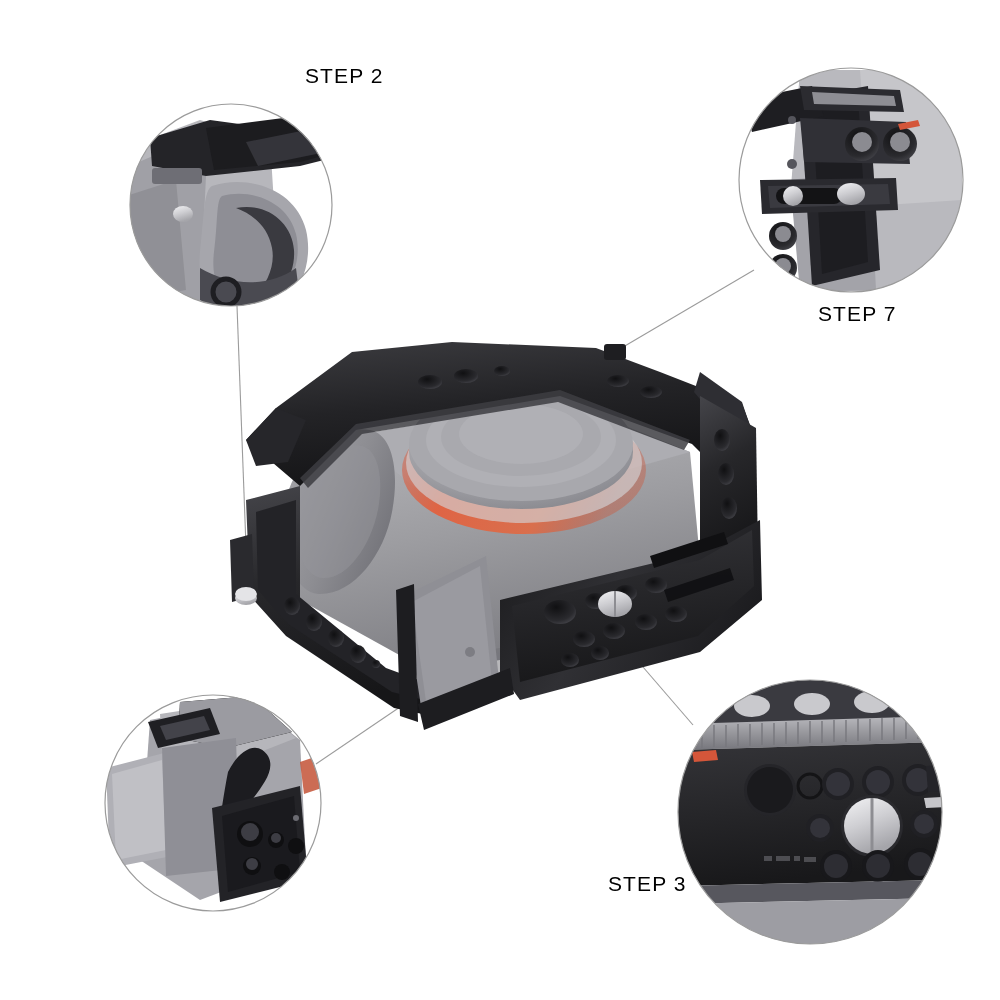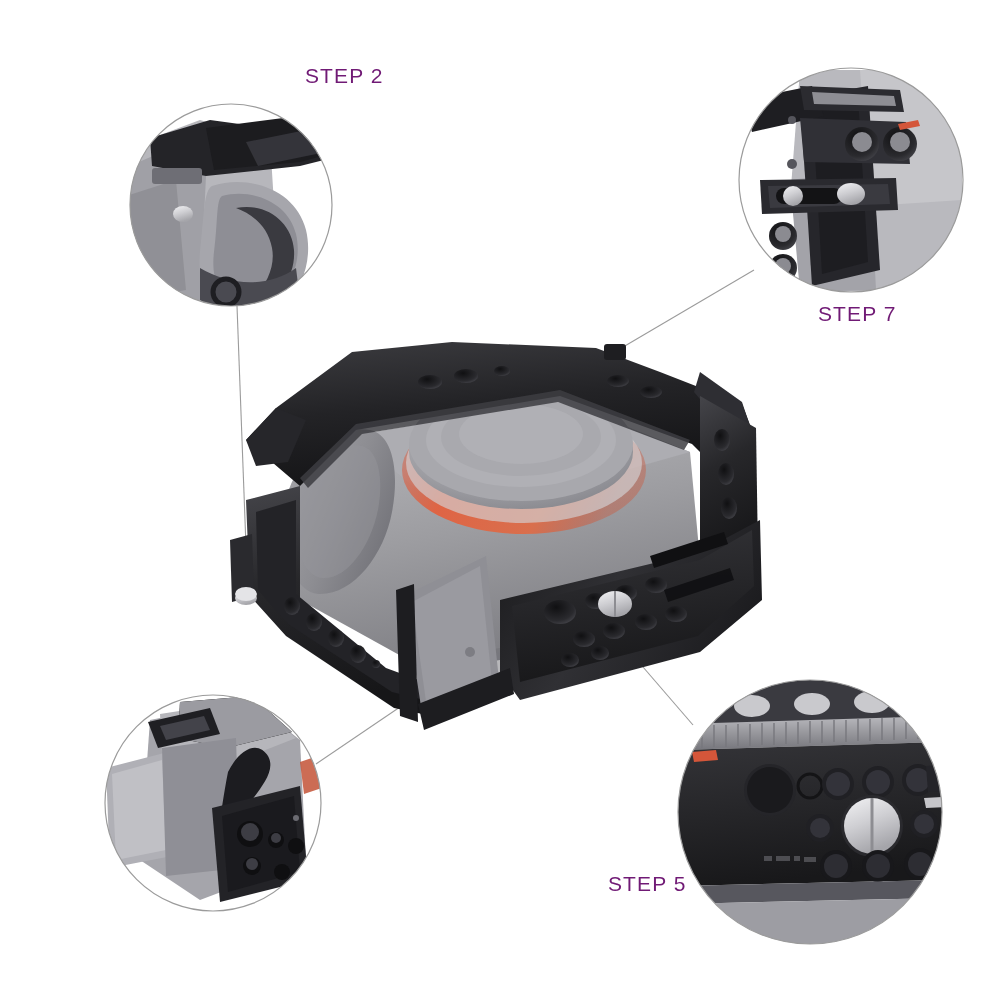--- a/index.html
+++ b/index.html
@@ -1,20 +1,20 @@
 <!DOCTYPE html>
 <html><head>
 <meta charset="utf-8">
 <style>
   html,body{margin:0;padding:0;background:#fff;}
   body{width:1000px;height:1000px;overflow:hidden;
        font-family:"Liberation Sans", sans-serif;}
   #stage{position:relative;width:1000px;height:1000px;background:#ffffff;}
   svg.layer{position:absolute;left:0;top:0;width:1000px;height:1000px;}
-  .steplabel{position:absolute;color:#701a75;font-size:21px;letter-spacing:1.1px;
+  .steplabel{position:absolute;color:#000000;font-size:21px;letter-spacing:1.1px;
              font-family:"Liberation Sans", sans-serif;white-space:nowrap;}
 </style>
 </head>
 <body>
 
 <div id="stage">
 
   <svg class="layer" viewBox="0 0 1000 1000">
     <defs>
 
@@ -404,15 +404,15 @@
 
         <circle cx="296" cy="818" r="3" fill="#6b6b72"></circle>
       </g>
       <circle cx="213" cy="803" r="108" fill="none" stroke="#9b9b9b" stroke-width="1.2"></circle>
     </g>
 
   </svg>
 
   <div class="steplabel" style="left:305px;top:64px;">STEP 2</div>
   <div class="steplabel" style="left:818px;top:302px;">STEP 7</div>
-  <div class="steplabel" style="left:608px;top:872px;">STEP 5</div>
+  <div class="steplabel" style="left:608px;top:872px;">STEP 3</div>
 
 </div>
 
 </body></html>

